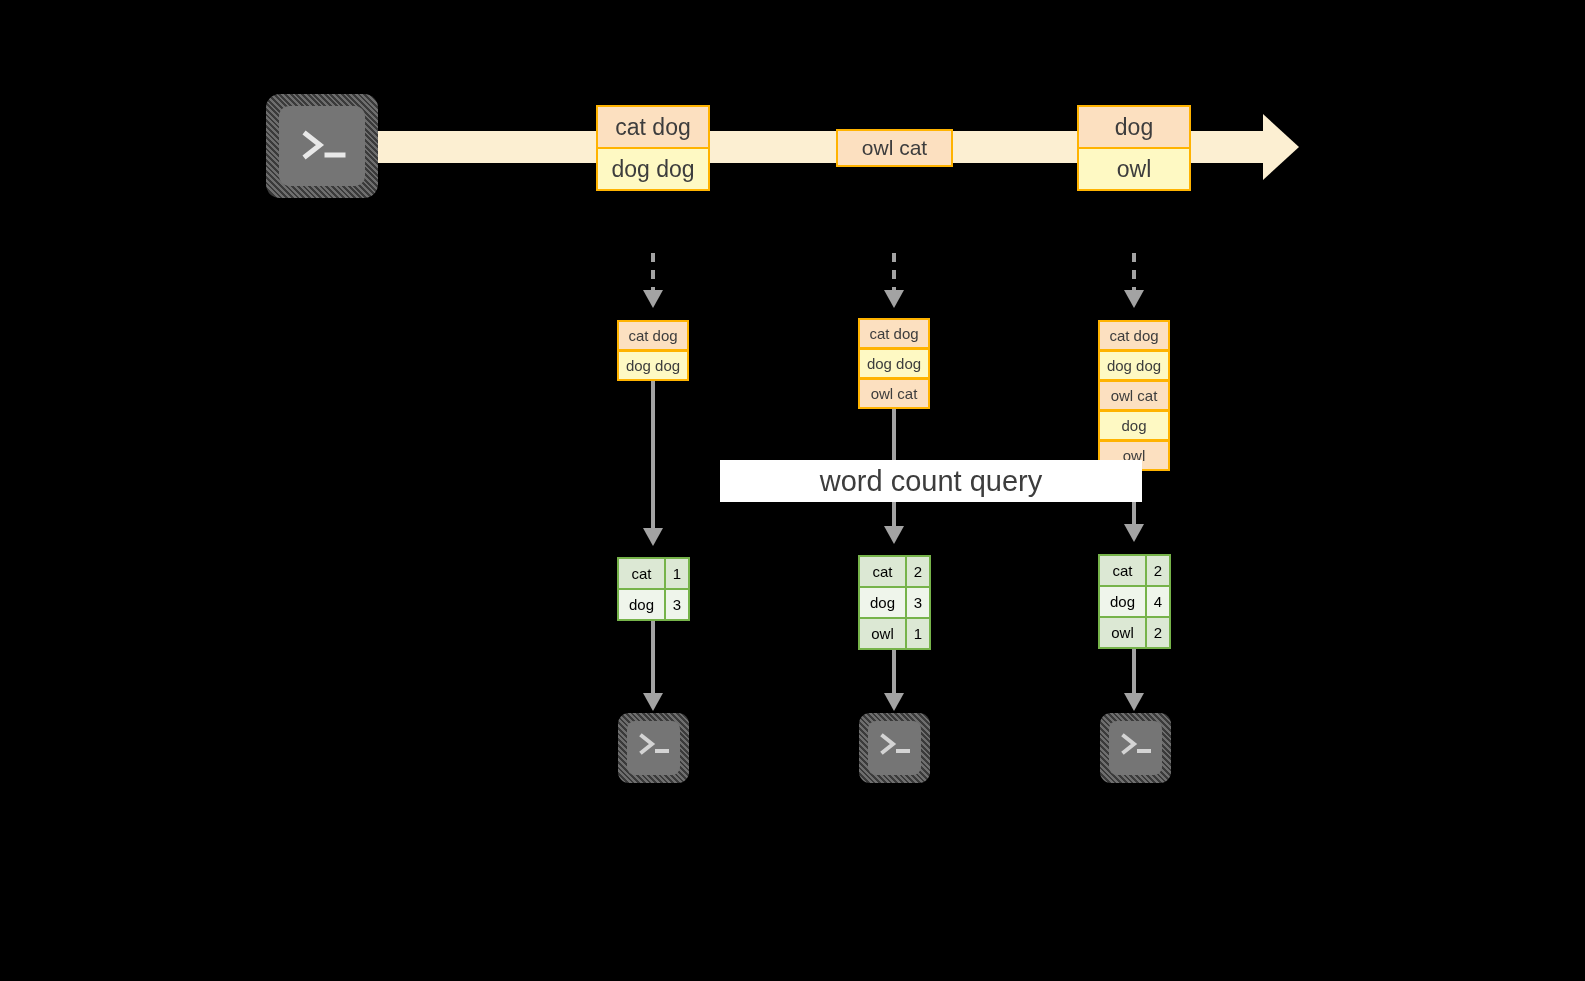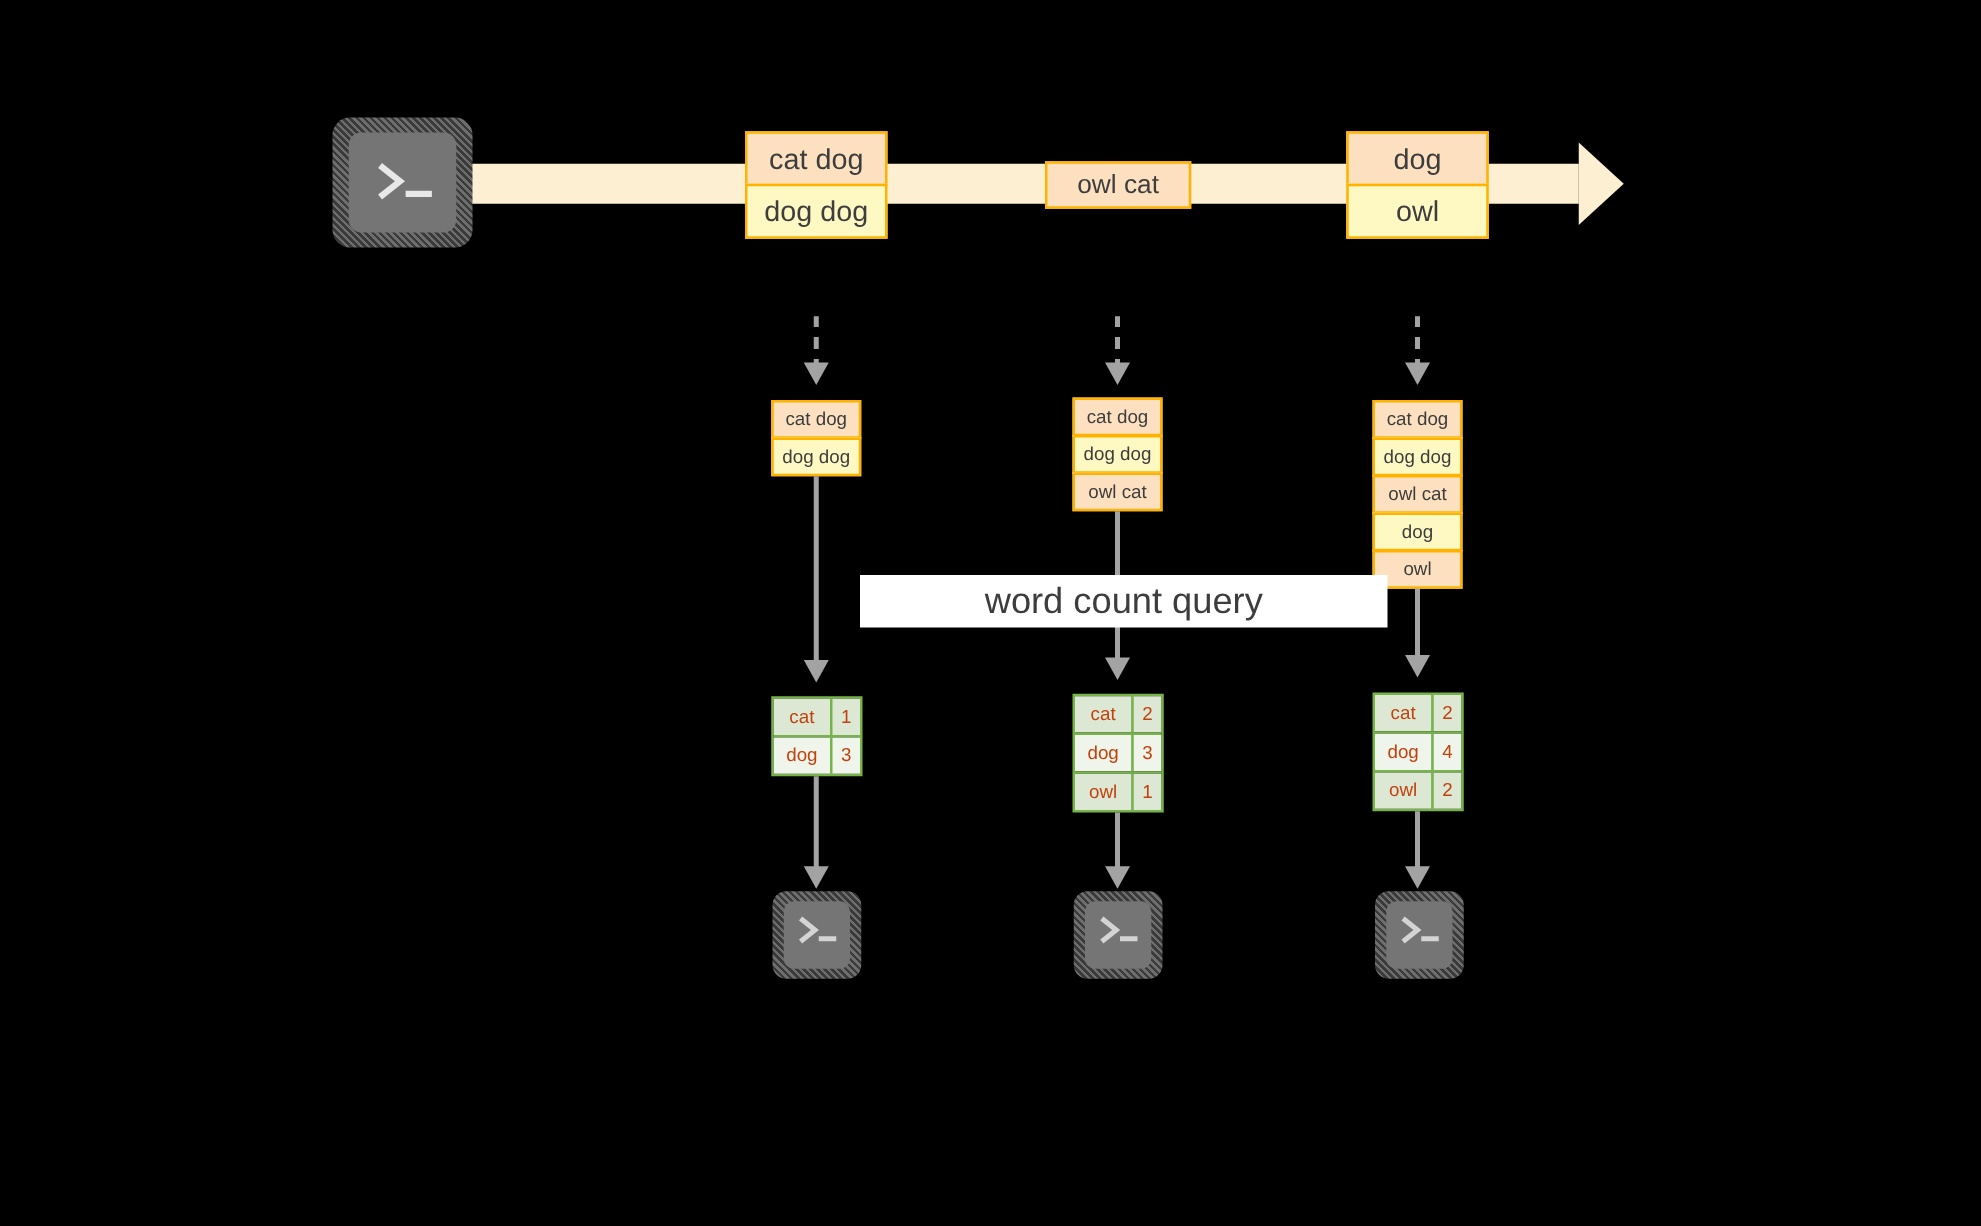--- a/index.html
+++ b/index.html
@@ -76,21 +76,21 @@
     display: flex;
     flex: 1 1 auto;
     box-sizing: border-box;
   }
   .grow + .grow { border-top: 2px solid #76B34A; }
   .gkey, .gval {
     box-sizing: border-box;
     display: flex;
     align-items: center;
     justify-content: center;
-    color: #c2410c;
+    color: #000000;
     white-space: nowrap;
   }
   .gkey { flex: 0 0 45px; }
   .gval { flex: 1 1 auto; border-left: 2px solid #76B34A; }
   .grow.dark  .gkey, .grow.dark  .gval { background: #DCE8D4; }
   .grow.light .gkey, .grow.light .gval { background: #EFF5EB; }
 
   
   .vline {
     position: absolute;
@@ -249,15 +249,15 @@
 
   <div class="term" style="left:1100px; top:713px; width:71px; height:70px;">
     <div class="hatch" style="border-radius:11px;"></div>
     <div class="face" style="left:9px; top:8px; right:9px; bottom:8px; border-radius:8px;"></div>
     <svg style="left:16px; top:17px;" width="42" height="32" viewBox="0 0 42 32">
       <path d="M8 6 L18 14 L8 22" fill="none" stroke="#d4d4d4" stroke-width="4" stroke-linecap="square"></path>
       <path d="M23 21 L33 21" fill="none" stroke="#d4d4d4" stroke-width="4" stroke-linecap="square"></path>
     </svg>
   </div>
 
-  <div class="query-band" style="left:688px; top:460px; width:422px; height:42px; font-size:29px;">word count query</div>
+  <div class="query-band" style="left:720px; top:460px; width:422px; height:42px; font-size:29px;">word count query</div>
 
 </div>
 
 </body></html>

